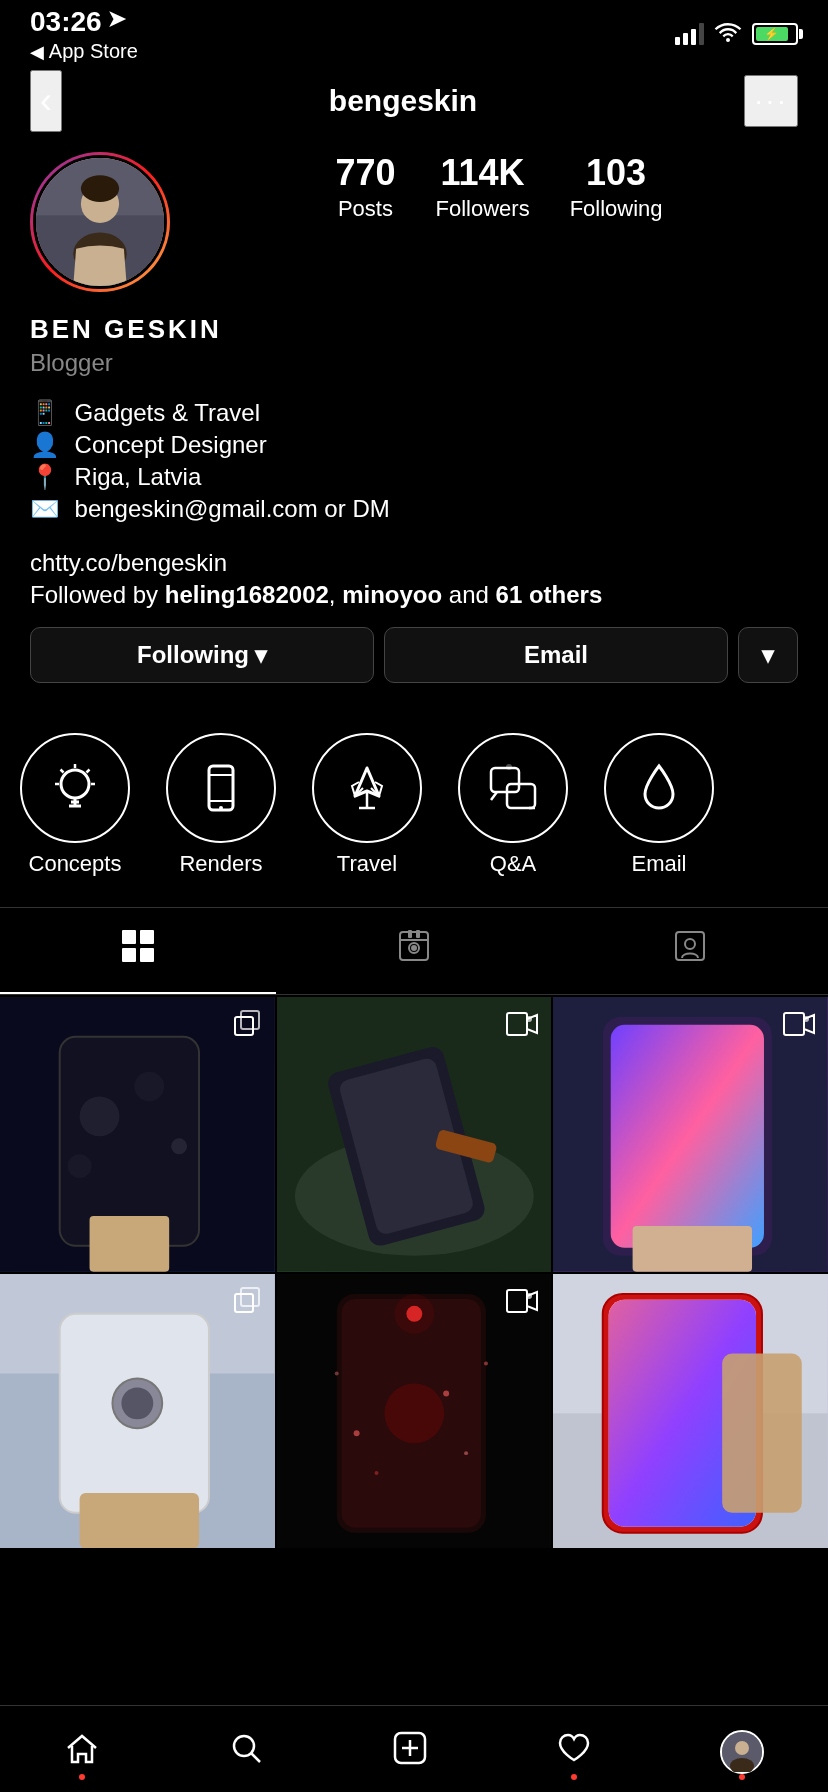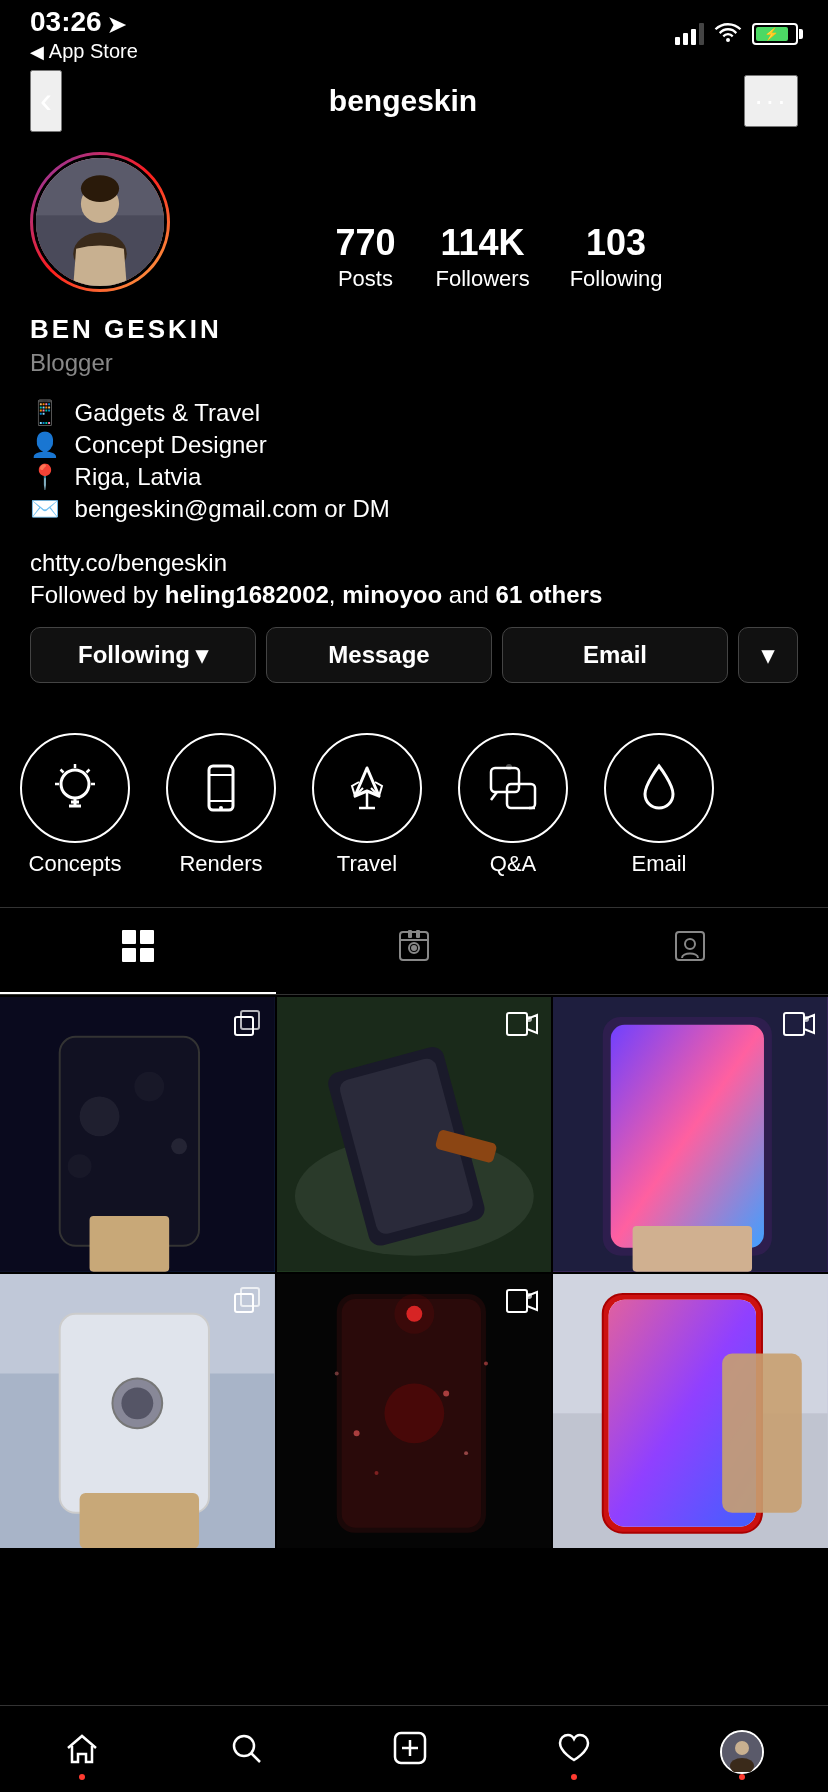--- a/index.html
+++ b/index.html
@@ -23,21 +23,21 @@
     }
     .status-left {
       display: flex;
       flex-direction: column;
     }
     .status-time {
       font-size: 28px;
       font-weight: 600;
       color: #fff;
       display: flex;
-      align-items: flex-end;
+      align-items: flex-start;
       gap: 6px;
     }
     .app-store-text {
       font-size: 20px;
       color: #fff;
       margin-top: 2px;
     }
     .app-store-text::before {
       content: '◀ ';
       font-size: 18px;
@@ -120,21 +120,21 @@
       letter-spacing: 2px;
       padding: 8px;
     }
 
     
     .profile-section {
       padding: 10px 30px 20px;
     }
     .profile-top {
       display: flex;
-      align-items: flex-end;
+      align-items: flex-start;
       gap: 30px;
       margin-bottom: 22px;
     }
     .avatar-container {
       width: 140px;
       height: 140px;
       border-radius: 50%;
       background: linear-gradient(135deg, #833ab4, #fd1d1d, #fcb045);
       padding: 3px;
       flex-shrink: 0;
@@ -477,21 +477,20 @@
       <div class="bio-followed">
         <span>Followed by </span><strong>heling1682002</strong><span>, </span><strong>minoyoo</strong><span> and <strong>61 others</strong></span>
       </div>
     </div>
 
     <div class="action-buttons">
       <button class="btn btn-following">
         <span>Following</span>
         <span>▾</span>
       </button>
-      <button class="btn btn-message">Message</button>
       <button class="btn btn-email">Email</button>
       <button class="btn btn-more">
         <span>▾</span>
       </button>
     </div>
   </div>
 
   <div class="highlights-section" style="padding: 0 20px 20px;">
 
     <div class="highlight-item">

